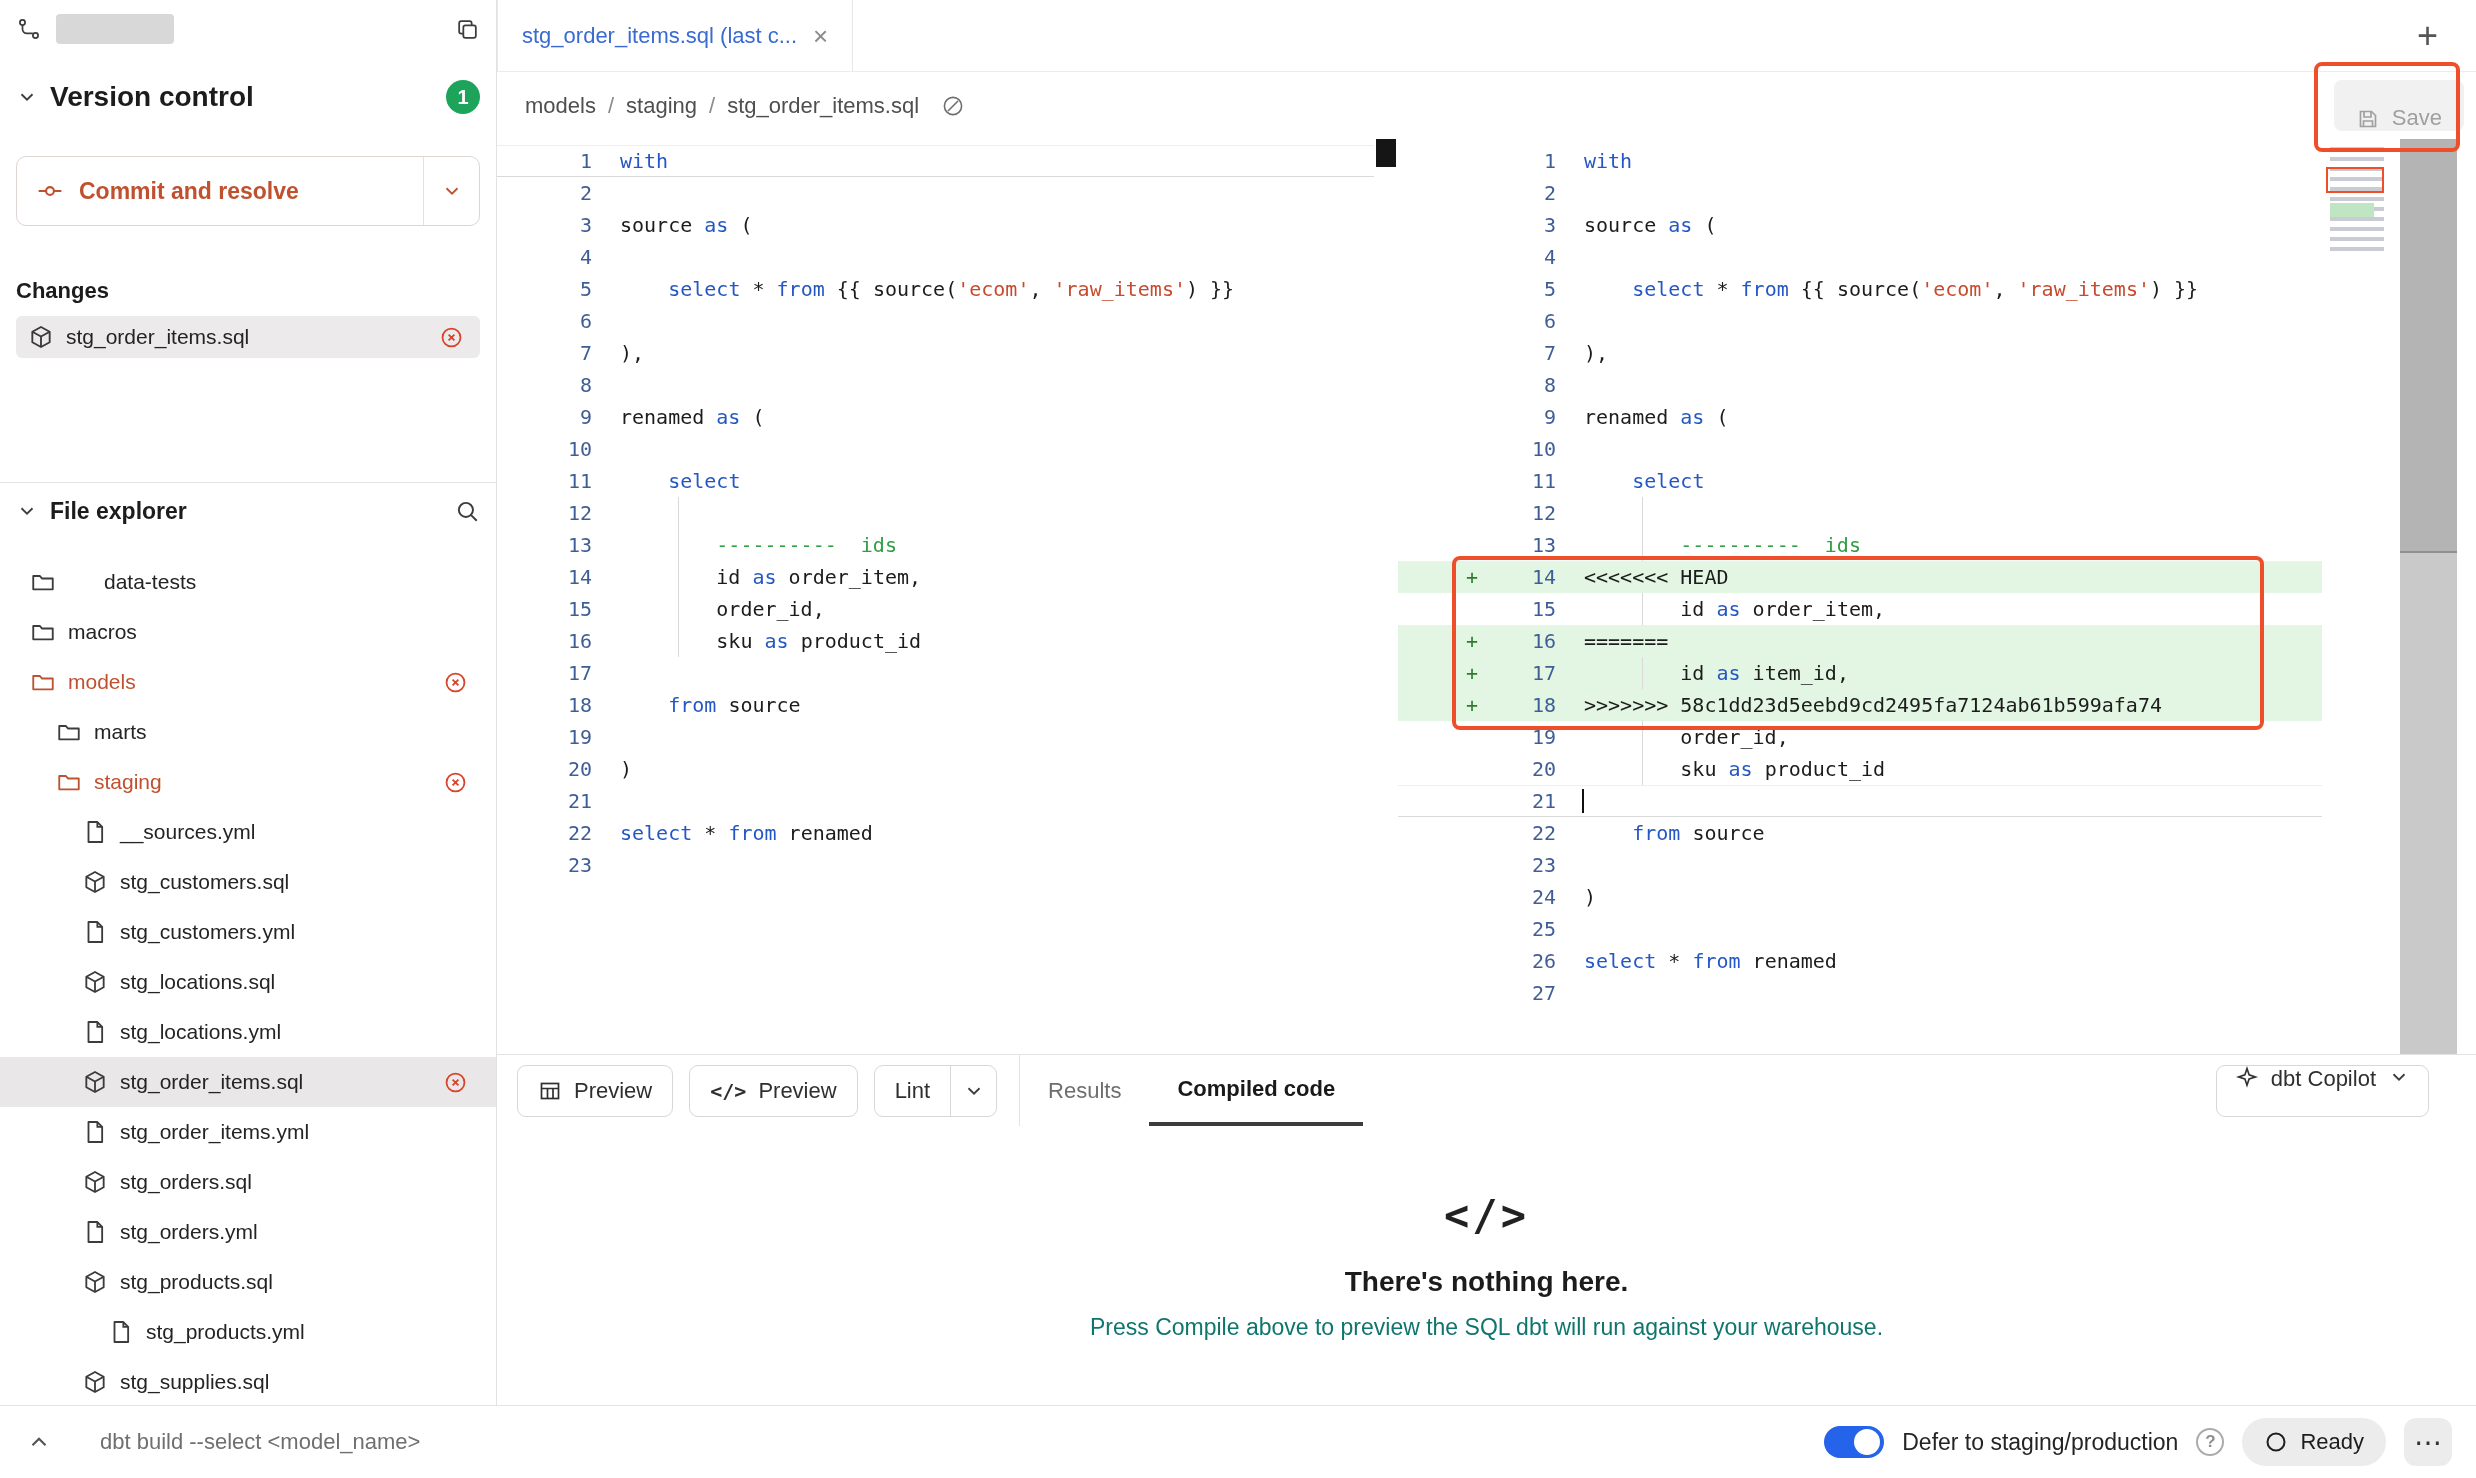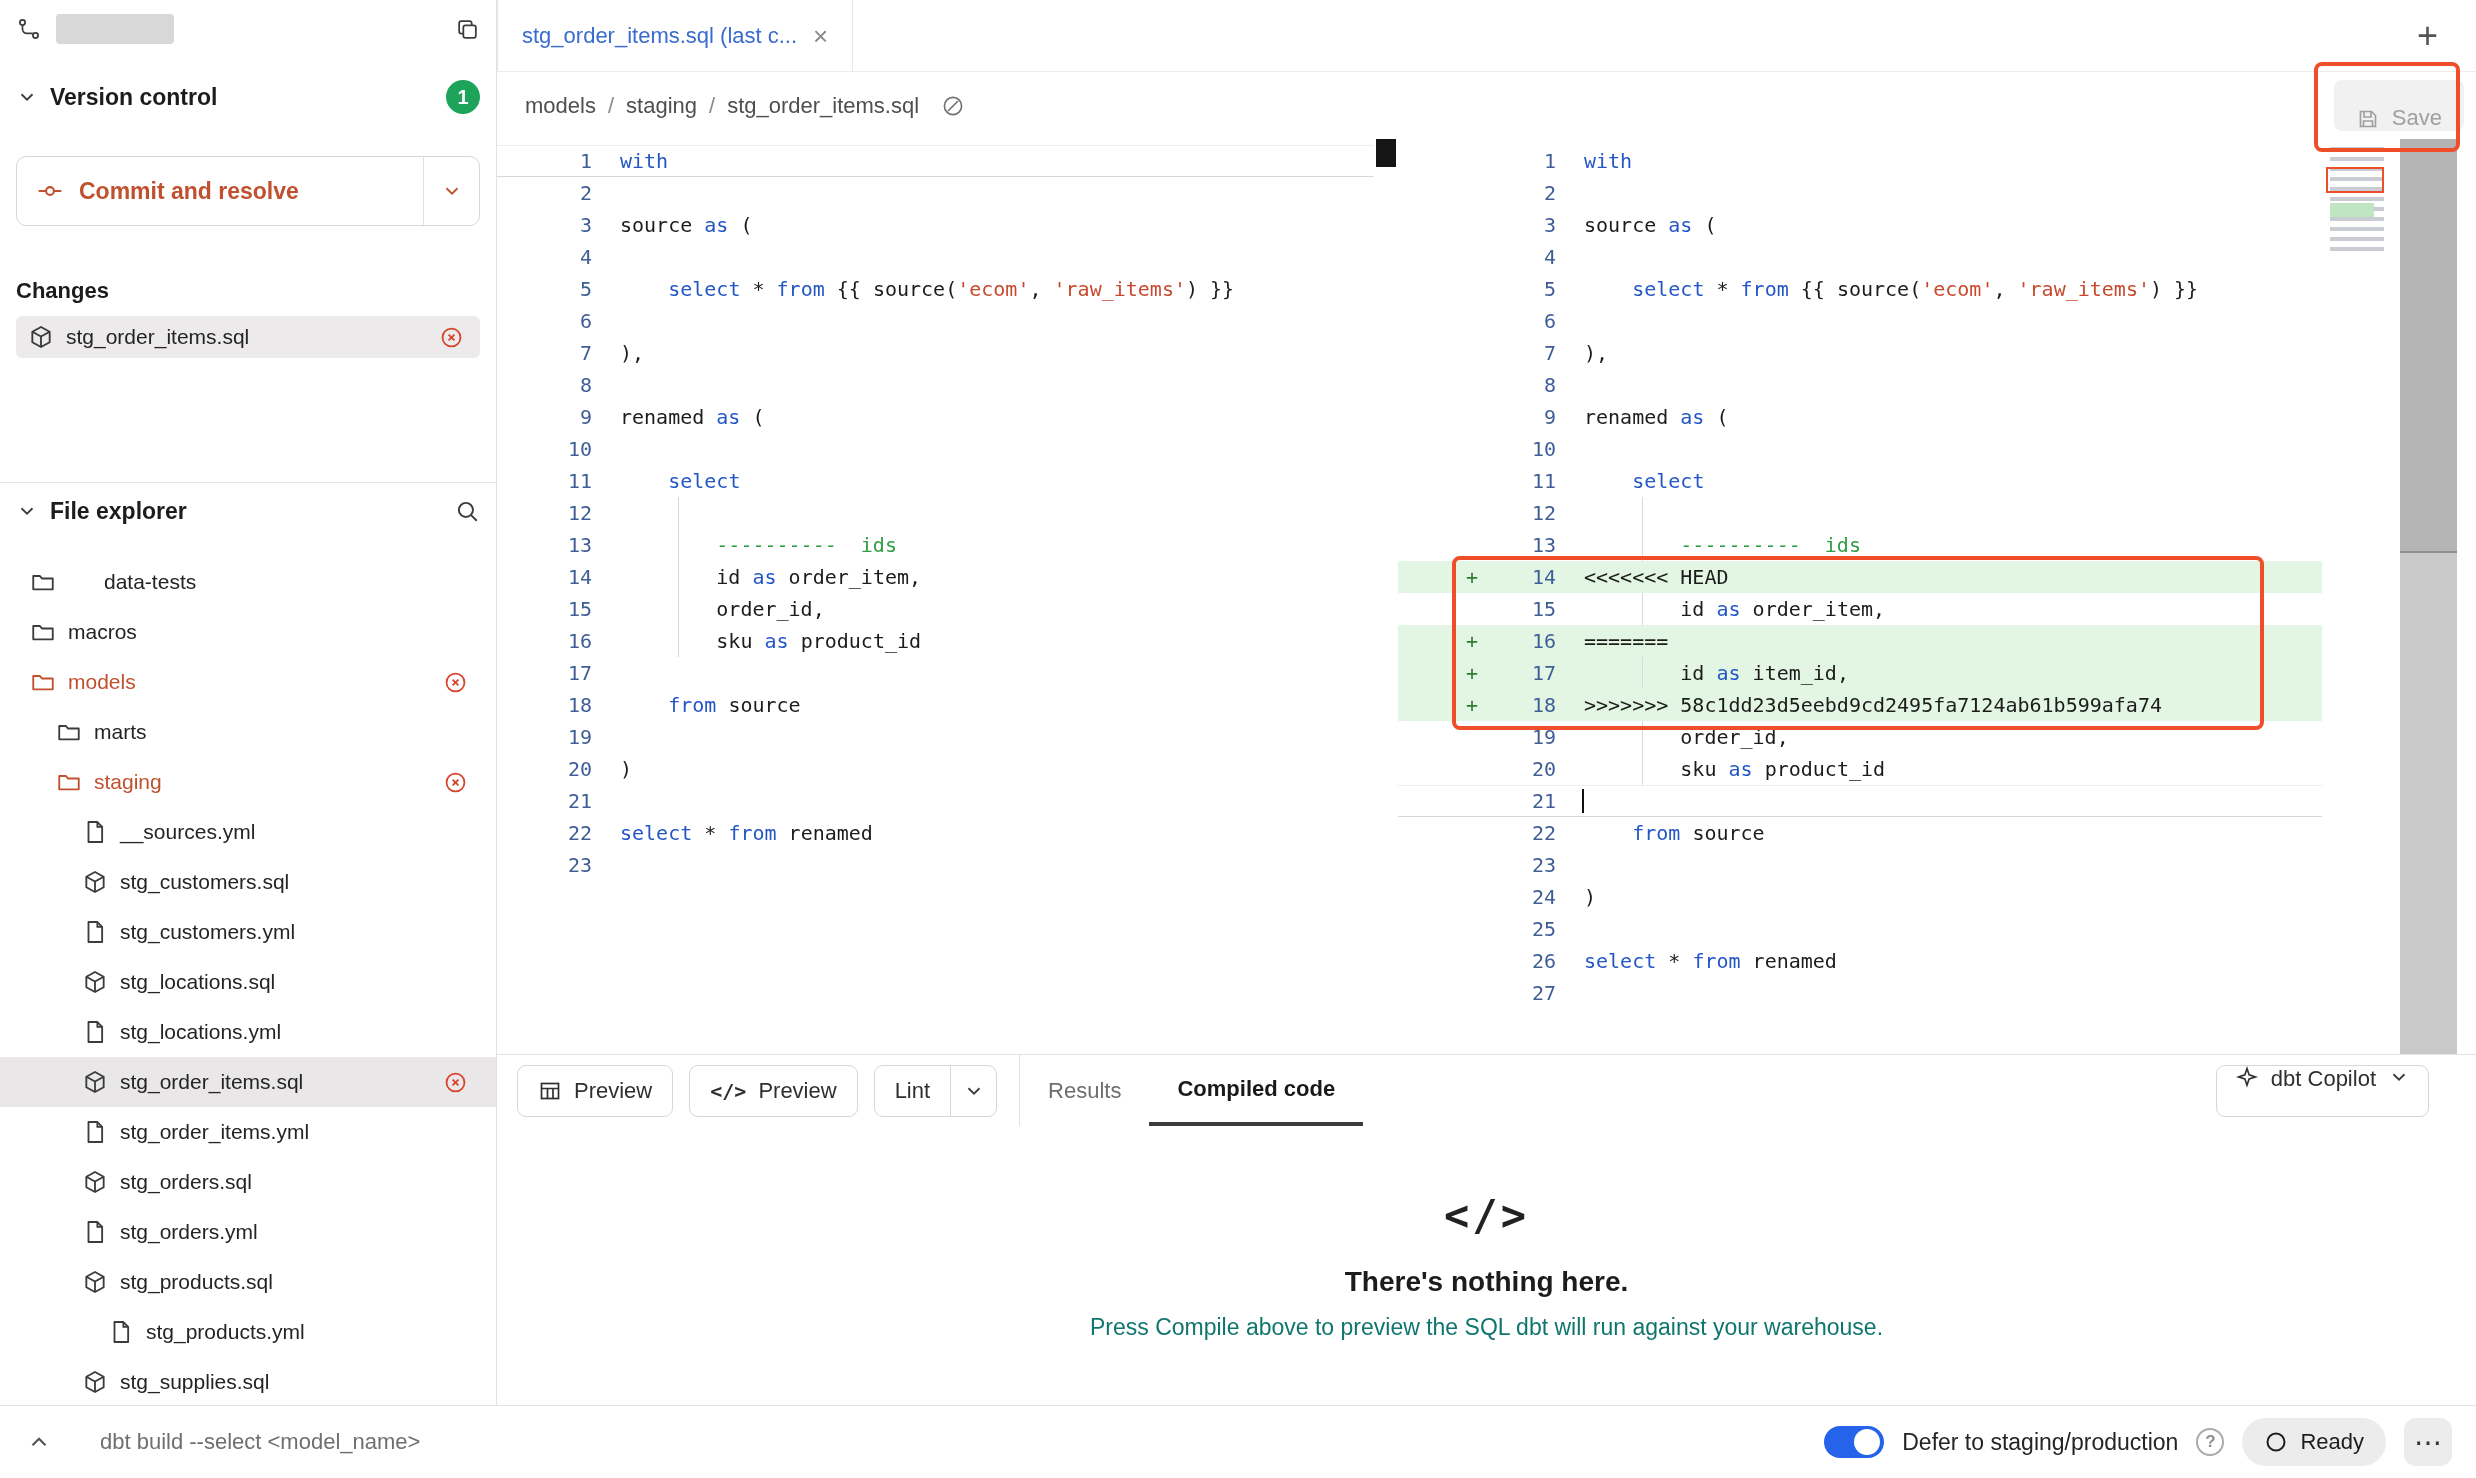--- a/index.html
+++ b/index.html
@@ -14,21 +14,21 @@
   .main-row { display:flex; height:1405px; }
 
   
   .sidebar { width:497px; min-width:497px; border-right:1px solid #e2e2e2; overflow:hidden; background:#fff; }
   .sb-top { height:58px; display:flex; align-items:center; gap:14px; padding:0 16px; }
   .redact { width:118px; height:30px; background:#d8d8d8; border-radius:4px; }
   .sb-spacer { flex:1; }
 
   .vc-section { height:409px; border-bottom:1px solid #e4e4e4; padding:0 16px; }
   .vc-header { margin-top:16px; height:46px; display:flex; align-items:center; gap:12px; }
-  .vc-title { font-size:23px; font-weight:700; color:#1c1c1c; }
+  .vc-title { font-size:28px; font-weight:700; color:#1c1c1c; }
   .badge { margin-left:auto; width:34px; height:34px; border-radius:50%; background:var(--badge_green);
            color:#fff; font-size:20px; font-weight:700; display:flex; align-items:center; justify-content:center; }
   .commit-btn { margin-top:36px; height:70px; border:1.5px solid #ddd6d2; border-radius:10px;
                 display:flex; align-items:stretch; background:#fff; color:var(--modified_red); }
   .commit-main { flex:1; display:flex; align-items:center; gap:16px; padding:0 20px; font-size:23px; font-weight:600; }
   .commit-caret { width:56px; border-left:1.5px solid #e6dfdb; display:flex; align-items:center; justify-content:center; }
   .changes-label { margin-top:52px; font-size:22px; font-weight:700; color:#1c1c1c; }
   .change-row { margin-top:12px; height:42px; background:#eceaea; border-radius:6px; display:flex;
                 align-items:center; gap:12px; padding:0 60px 0 12px; font-size:21px; color:#242424; }
   .change-row .disc { margin-left:auto; margin-right:-44px; }

